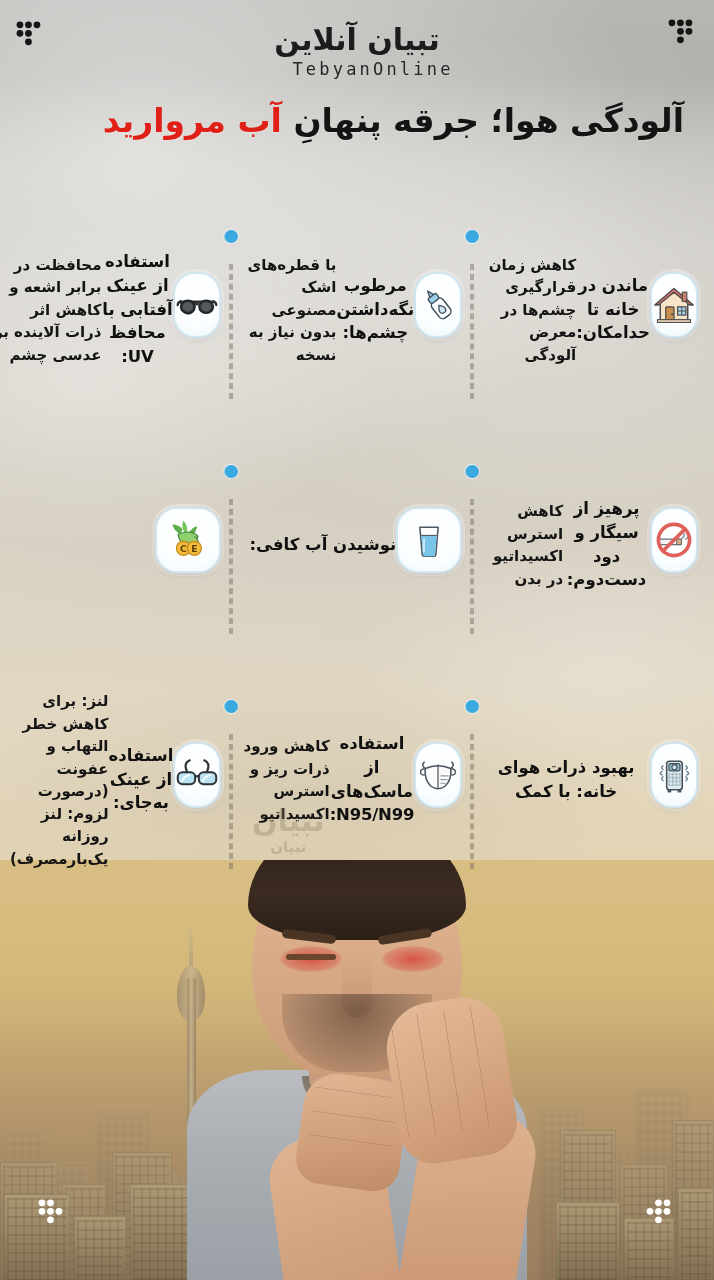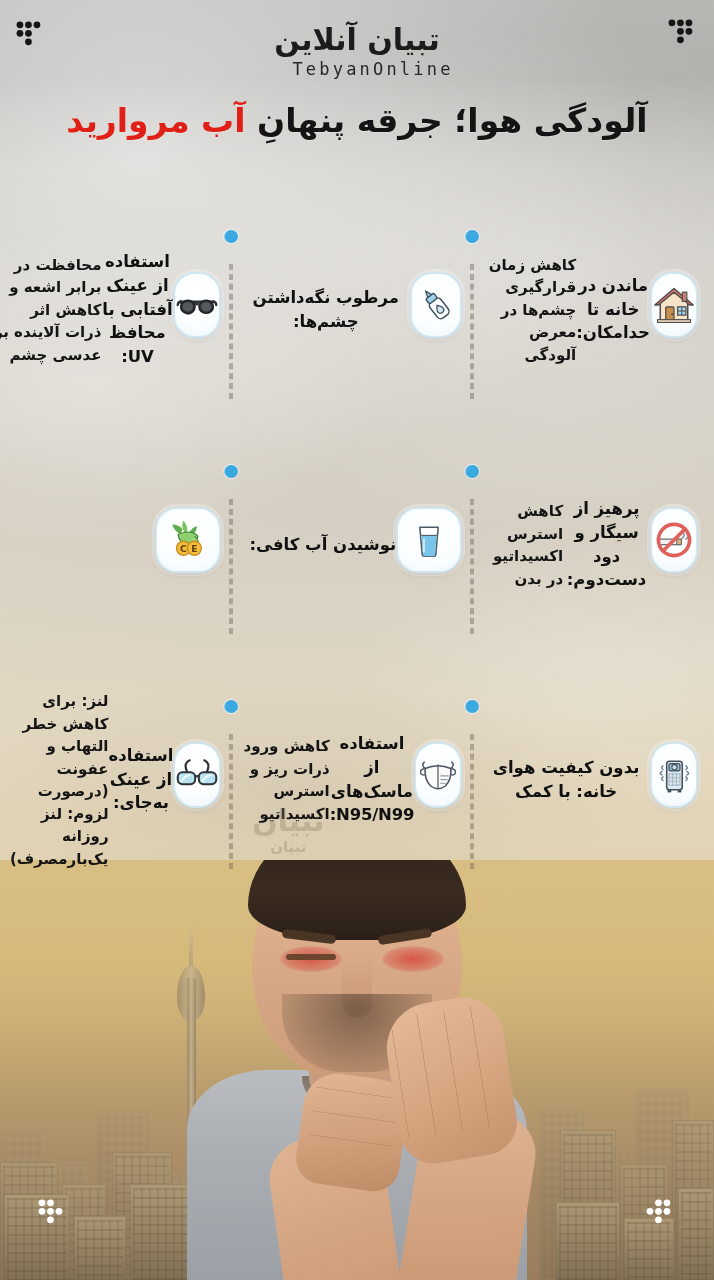--- a/index.html
+++ b/index.html
@@ -196,22 +196,22 @@
   .corner{
     position:absolute; width:34px; height:34px; z-index:6;
   }
   .corner.tl{ top:18px; left:14px; }
   .corner.tr{ top:16px; right:14px; }
   .corner.bl{ bottom:50px; left:36px; }
   .corner.br{ bottom:50px; right:36px; }
   .corner svg{ display:block; width:100%; height:100%; }
 
   .headline{
-    position:absolute; top:100px; left:0; right:0;
-    text-align:center; z-index:5;
+    position:absolute; top:100px; left:0; right:12px;
+    text-align:right; z-index:5;
     font-size:33px; font-weight:900;
     line-height:1.25;
     color:#141414;
     text-shadow:0 1px 0 rgba(255,255,255,.25);
     padding:0 18px;
   }
   .headline .accent{ color:#e01f16; }
 
   
   .grid{
@@ -421,20 +421,21 @@
         <svg viewBox="0 0 48 48">
           <g transform="rotate(-38 24 24)">
             <rect x="17" y="18" width="15" height="22" rx="5" fill="#fbfdff" stroke="#3e4f5c" stroke-width="1.6"></rect>
             <rect x="19" y="12" width="11" height="7" rx="2" fill="#9fd0ea" stroke="#3e4f5c" stroke-width="1.5"></rect>
             <path d="M22 12 L24.5 5 L27 12 Z" fill="#9fd0ea" stroke="#3e4f5c" stroke-width="1.4" stroke-linejoin="round"></path>
             <path d="M24.5 25 c2.6 3.2 3.6 4.6 3.6 6.1 a3.6 3.6 0 0 1 -7.2 0 c0-1.5 1-2.9 3.6-6.1 z" fill="#cfe9f7" stroke="#3e4f5c" stroke-width="1.4"></path>
           </g>
         </svg>
       </div>
       <div class="tip-title">مرطوب نگه‌داشتن چشم‌ها:</div>
+      <div class="tip-body">با قطره‌های اشک مصنوعی بدون نیاز به نسخه</div>
     </div>
 
     <div class="cell">
       <div class="dot right"></div>
       <div class="vdash right"></div>
       <div class="tile">
         <svg viewBox="0 0 48 48">
           <path d="M6 19 h36 a2 2 0 0 1 2 2 v1 h-40 v-1 a2 2 0 0 1 2-2 z" fill="#2f3337"></path>
           <path d="M5 21 h15 a2 2 0 0 1 2 2 v4 a7.5 7.5 0 0 1 -15 0 v-4 a2 2 0 0 1 -2 -2 z" fill="#2f3337"></path>
           <ellipse cx="14" cy="26" rx="8" ry="7.2" fill="#2f3337" stroke="#1d2124" stroke-width="1.4"></ellipse>
@@ -521,21 +522,21 @@
           <g stroke="#6d8593" stroke-width="1.6" stroke-linecap="round" fill="none">
             <path d="M12 14 q-3 2 0 4"></path>
               <path d="M11 20 q-4 2 0 4"></path>
               <path d="M12 26 q-3 2 0 4"></path>
             <path d="M37 14 q3 2 0 4"></path>
               <path d="M38 20 q4 2 0 4"></path>
               <path d="M37 26 q3 2 0 4"></path>
           </g>
         </svg>
       </div>
-      <div class="tip-title">بدون کیفیت هوای خانه: با کمک</div>
+      <div class="tip-title">بهبود ذرات هوای خانه: با کمک</div>
     </div>
 
     <div class="cell">
       <div class="dot left"></div>
       <div class="dot right"></div>
       <div class="vdash left"></div>
       <div class="vdash right"></div>
       <div class="tile">
         <svg viewBox="0 0 48 48">
           <path d="M11 18 q-6-5 -2-8" stroke="#556069" stroke-width="1.8" fill="none" stroke-linecap="round"></path>

